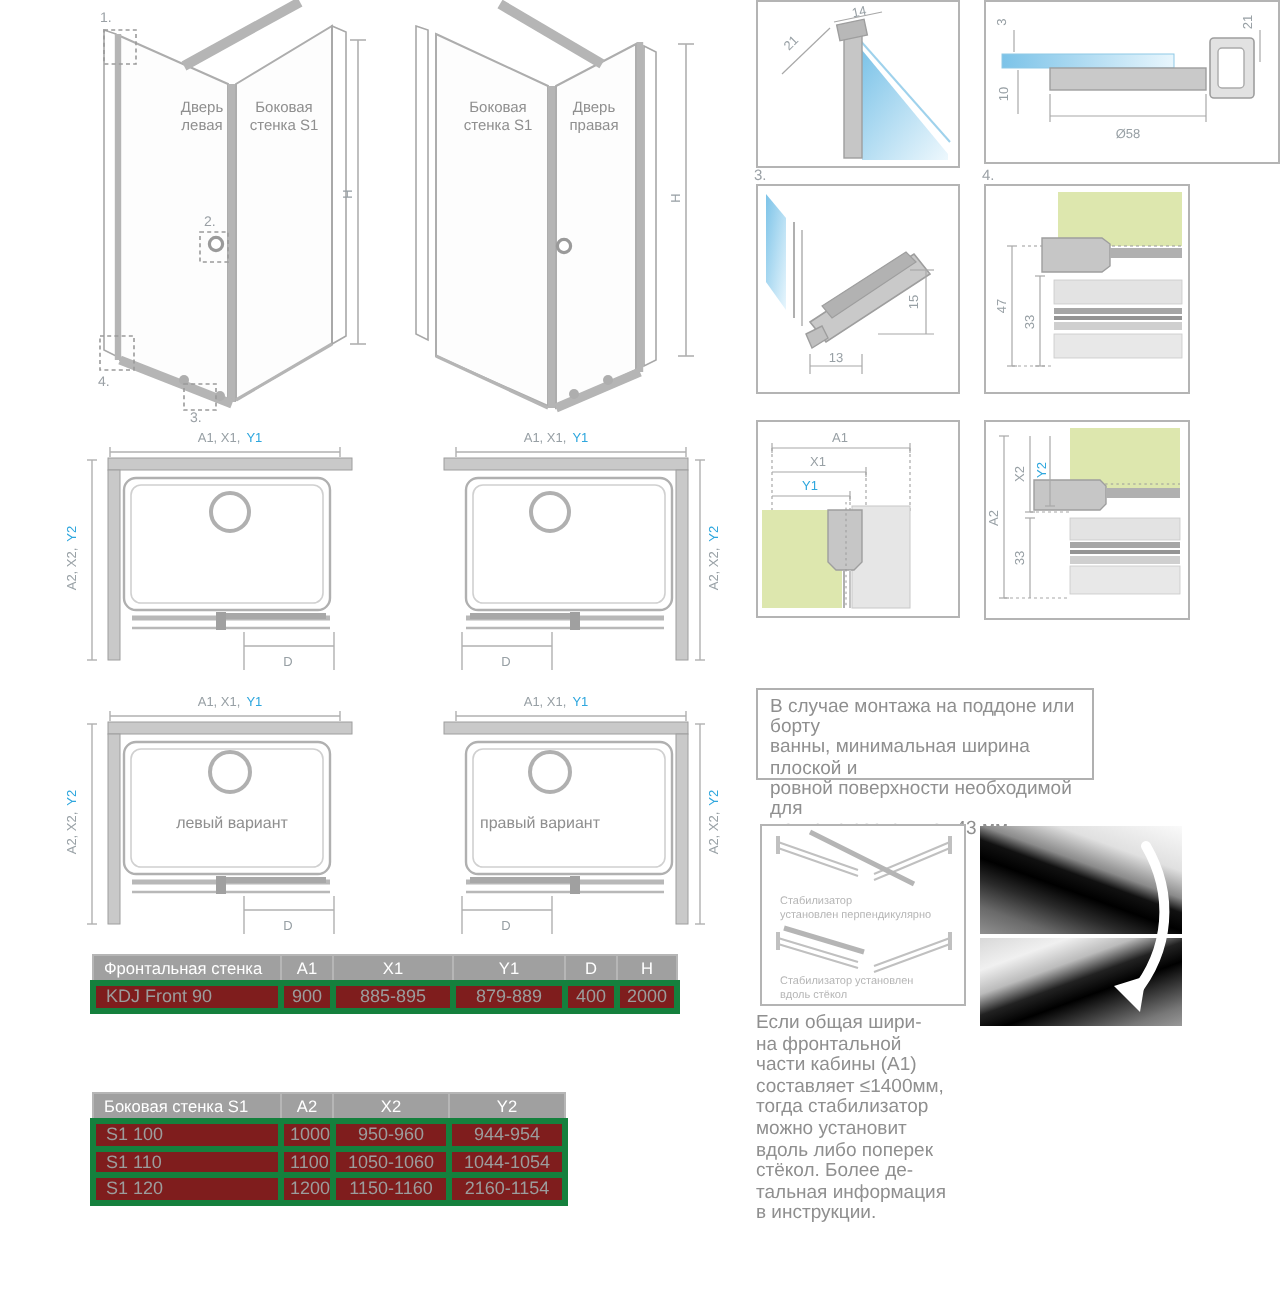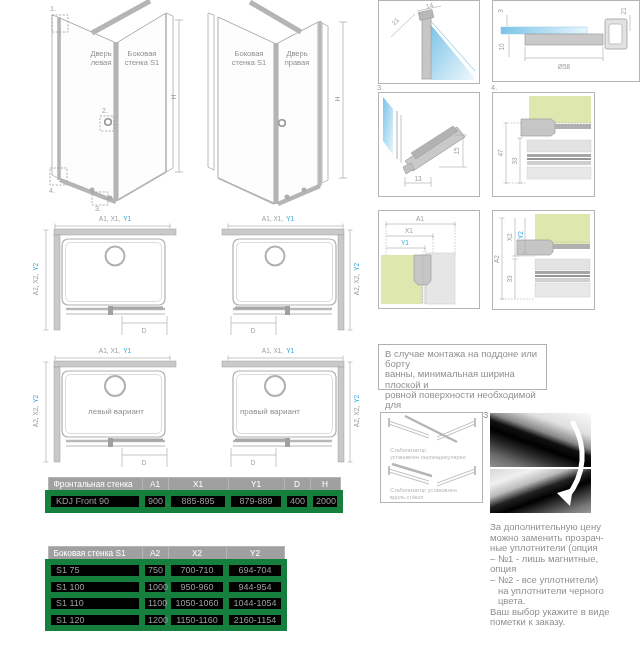--- a/index.html
+++ b/index.html
@@ -10,21 +10,21 @@
   .dimtext{font-size:6.5px;fill:#98a0a5;}
   .lbltext{font-size:7.5px;fill:#8f8f8f;}
   .blue{fill:#2fa7de;}
   .panel{position:absolute;border:1px solid #b4b4b4;background:#fff;}
   .panel-label{position:absolute;font-size:7.5px;color:#9aa0a5;}
   .note-box{position:absolute;border:1px solid #b0b0b0;padding:4px 6px;box-sizing:border-box;
             font-size:9.5px;line-height:10.2px;color:#8f8f8f;white-space:pre-line;}
   .small-text{position:absolute;font-size:9.5px;line-height:10.6px;color:#8f8f8f;white-space:pre-line;}
   table.spec{border-collapse:collapse;font-size:9px;color:#9c9c9c;table-layout:fixed;}
   table.spec th{background:#a0a0a0;color:#fff;font-weight:normal;font-size:8.3px;border:1px solid #b6b6b6;padding:1px 3px;height:9px;}
-  table.spec td{border:6px solid #15803d;background:#000000;padding:0 3px;height:10.5px;text-align:center;}
+  table.spec td{border:3px solid #15803d;background:#7f1d1d;padding:0 3px;height:10.5px;text-align:center;}
   table.spec th:first-child, table.spec td:first-child{text-align:left;padding-left:5px;}
   .photo{position:absolute;left:0;width:101px;}
   .stab-box{position:absolute;border:1px solid #b4b4b4;background:#fff;}
 </style>
 </head>
 <body>
 
 <div id="page">
 
   <svg class="abs" style="left:30px;top:0" width="175" height="212" viewBox="0 0 175 212">
@@ -268,26 +268,20 @@
     <thead>
         <tr>
       <th>Боковая стенка S1</th>
       <th>A2</th>
       <th>X2</th>
       <th>Y2</th>
     </tr>
       </thead>
     <tbody>
       <tr>
-          <td>S1 75</td>
-          <td>750</td>
-          <td>700-710</td>
-          <td>694-704</td>
-        </tr>
-      <tr>
           <td>S1 100</td>
           <td>1000</td>
           <td>950-960</td>
           <td>944-954</td>
         </tr>
       <tr>
           <td>S1 110</td>
           <td>1100</td>
           <td>1050-1060</td>
           <td>1044-1054</td>
@@ -487,33 +481,33 @@
         <line x1="11" y1="51" x2="51" y2="63" stroke-width="2.5" stroke="#b5b5b5"></line>
       </g>
       <g font-size="5.5" fill="#b5b5b5">
         <text x="9" y="39">Стабилизатор</text>
         <text x="9" y="46">установлен перпендикулярно</text>
         <text x="9" y="79">Стабилизатор установлен</text>
         <text x="9" y="86">вдоль стёкол</text>
       </g>
     </svg>
   </div>
+  <div class="small-text" style="left:378px;top:507px;width:116px">Если общая шири-
+на фронтальной
+части кабины (A1)
+составляет ≤1400мм,
+тогда стабилизатор
+можно установит
+вдоль либо поперек
+стёкол. Более де-
+тальная информация
+в инструкции.</div>
 
   <div class="abs" style="left:490px;top:413px;width:101px;height:100px">
     <div class="photo" style="top:0;height:54px;background:linear-gradient(200deg,#fafafa 0%,#e0e0e0 25%,#8a8a8a 40%,#111 48%,#000 58%,#2a2a2a 70%,#6a6a6a 85%,#909090 100%);"></div>
     <div class="photo" style="top:56px;height:44px;background:linear-gradient(160deg,#d8d8d8 0%,#f0f0f0 20%,#bbbbbb 35%,#222 48%,#000 60%,#333 72%,#777 88%,#999 100%);"></div>
     <svg class="abs" style="right:2px;top:4px" width="44" height="94" viewBox="0 0 44 94">
       <path d="M28,6 C42,30 40,58 22,80" stroke="#fff" stroke-width="5" fill="none" stroke-linecap="round"></path>
       <polygon points="12,76 28,71 25,89" fill="#fff"></polygon>
     </svg>
   </div>
-  <div class="small-text" style="left:490px;top:522px;width:152px">За дополнительную цену
-можно заменить прозрач-
-ные уплотнители (опция
-– №1 - лишь магнитные,
-опция
-– №2 - все уплотнители)
-&nbsp;&nbsp;&nbsp;на уплотнители черного
-&nbsp;&nbsp;&nbsp;цвета.
-Ваш выбор укажите в виде
-пометки к заказу.</div>
 
 </div>
 
 </body></html>

